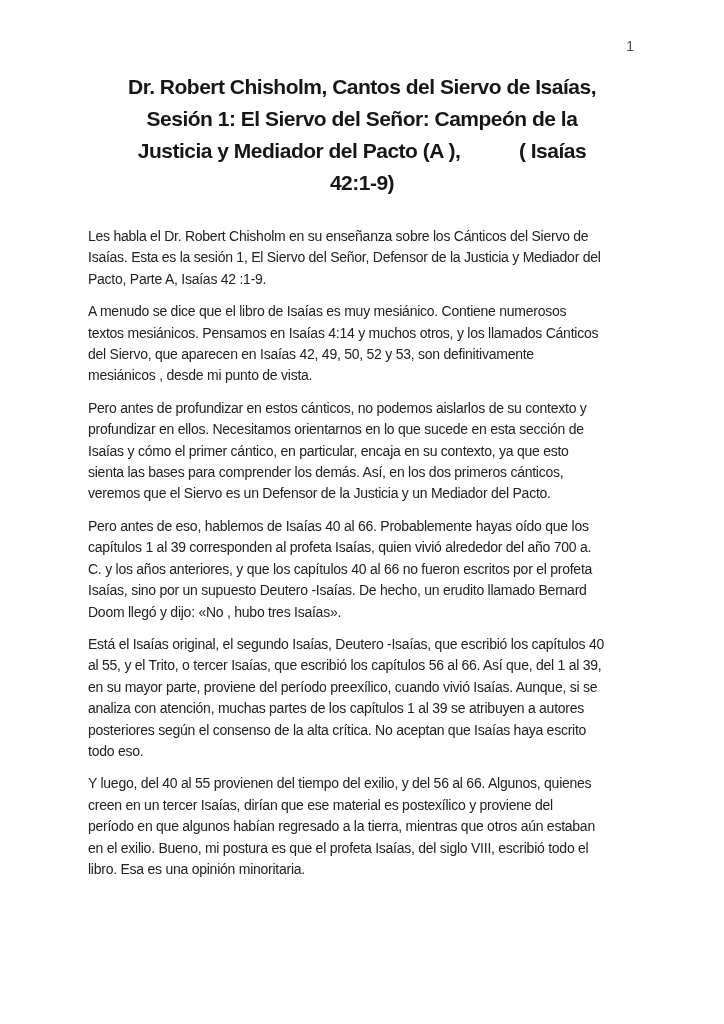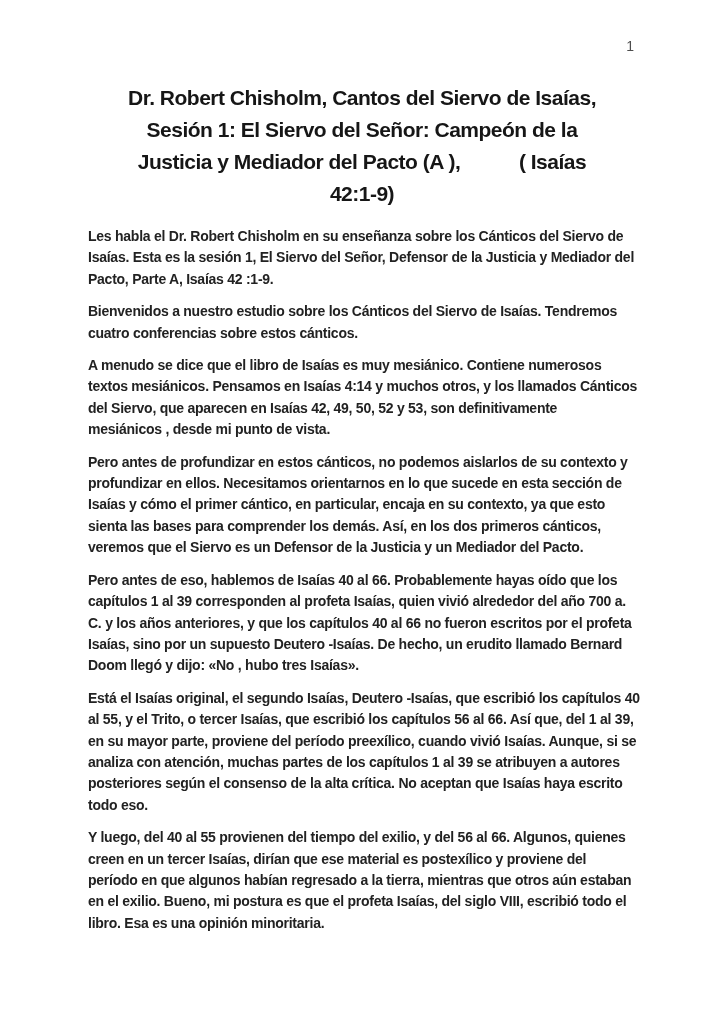--- a/index.html
+++ b/index.html
@@ -19,38 +19,37 @@
   .page-number {
     position: absolute;
     top: 39px;
     right: 90px;
     font-size: 14px;
     color: #4d4d4d;
     line-height: 14px;
   }
   .doc-title {
     position: absolute;
-    top: 82px;
+    top: 71px;
     left: 88px;
     width: 548px;
     margin: 0;
     font-size: 21px;
     font-weight: bold;
     line-height: 32px;
     letter-spacing: -0.5px;
     text-align: center;
     white-space: pre;
     color: #161616;
   }
   .content {
     position: absolute;
     top: 226px;
     left: 88px;
     width: 557px;
-    font-weight: bold;
   }
   .para {
     margin: 0 0 11px 0;
     font-size: 14px;
     line-height: 21.4px;
     letter-spacing: -0.25px;
     white-space: pre;
     color: #222222;
   }
 </style>
@@ -63,22 +62,20 @@
 
   <h1 class="doc-title">Dr. Robert Chisholm, Cantos del Siervo de Isaías,
 Sesión 1: El Siervo del Señor: Campeón de la
 Justicia y Mediador del Pacto (A ),           ( Isaías
 42:1-9)</h1>
 
   <div class="content">
     <p class="para">Les habla el Dr. Robert Chisholm en su enseñanza sobre los Cánticos del Siervo de
 Isaías. Esta es la sesión 1, El Siervo del Señor, Defensor de la Justicia y Mediador del
 Pacto, Parte A, Isaías 42 :1-9.</p>
-    <p class="para">Bienvenidos a nuestro estudio sobre los Cánticos del Siervo de Isaías. Tendremos
-cuatro conferencias sobre estos cánticos.</p>
     <p class="para">A menudo se dice que el libro de Isaías es muy mesiánico. Contiene numerosos
 textos mesiánicos. Pensamos en Isaías 4:14 y muchos otros, y los llamados Cánticos
 del Siervo, que aparecen en Isaías 42, 49, 50, 52 y 53, son definitivamente
 mesiánicos , desde mi punto de vista.</p>
     <p class="para">Pero antes de profundizar en estos cánticos, no podemos aislarlos de su contexto y
 profundizar en ellos. Necesitamos orientarnos en lo que sucede en esta sección de
 Isaías y cómo el primer cántico, en particular, encaja en su contexto, ya que esto
 sienta las bases para comprender los demás. Así, en los dos primeros cánticos,
 veremos que el Siervo es un Defensor de la Justicia y un Mediador del Pacto.</p>
     <p class="para">Pero antes de eso, hablemos de Isaías 40 al 66. Probablemente hayas oído que los

